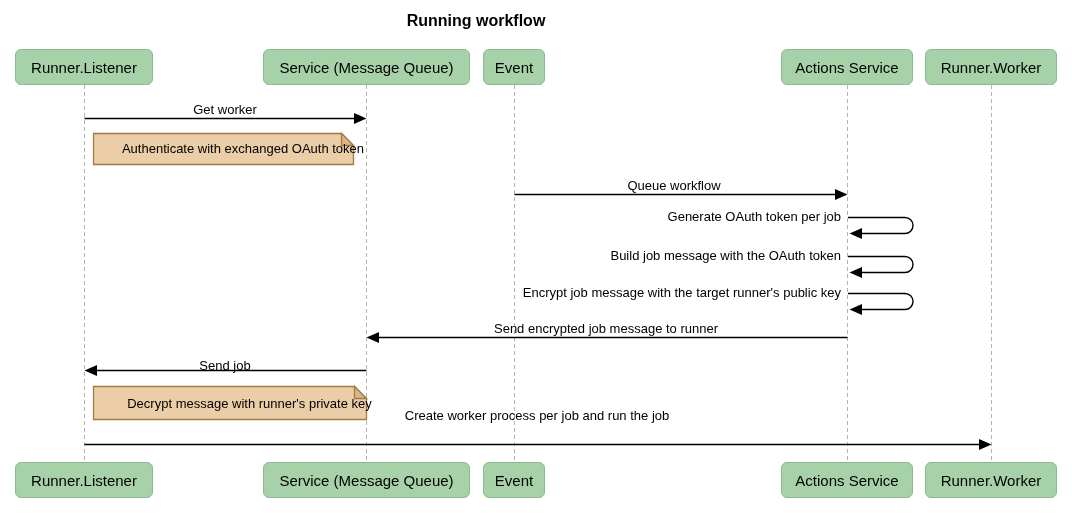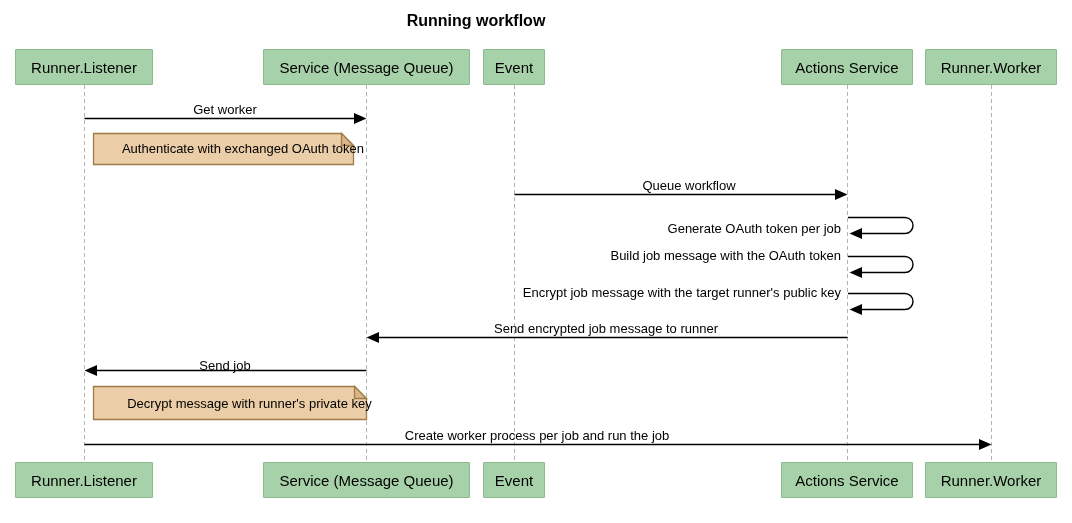--- a/index.html
+++ b/index.html
@@ -28,21 +28,21 @@
   svg.layer {
     position: absolute;
     left: 0;
     top: 0;
   }
   .actor {
     position: absolute;
     height: 36px;
     background: #a7d2a9;
     border: 1px solid #8cb98e;
-    border-radius: 1px;
+    border-radius: 6px;
     box-sizing: border-box;
     display: flex;
     align-items: center;
     justify-content: center;
     font-size: 15px;
     color: #000000;
     white-space: nowrap;
   }
   .actor.top { top: 49px; }
   .actor.bottom { top: 462px; }
@@ -151,24 +151,24 @@
       <span>Event</span>
     </div>
   <div class="actor bottom" style="left:781px; width:132px;">
       <span>Actions Service</span>
     </div>
   <div class="actor bottom" style="left:925px; width:132px;">
       <span>Runner.Worker</span>
     </div>
 
   <div class="msg-label" style="left:225px; top:102px;">Get worker</div>
-  <div class="msg-label" style="left:689px; top:178px;">Queue workflow</div>
-  <div class="self-label" style="top:209px;margin-top:12px;">Generate OAuth token per job</div>
+  <div class="msg-label" style="left:674px; top:178px;">Queue workflow</div>
+  <div class="self-label" style="top:209px;">Generate OAuth token per job</div>
   <div class="self-label" style="top:248px;">Build job message with the OAuth token</div>
   <div class="self-label" style="top:285px;margin-left:18px;">Encrypt job message with the target runner's public key</div>
   <div class="msg-label" style="left:606px; top:321px;">Send encrypted job message to runner</div>
   <div class="msg-label" style="left:225px; top:358px;">Send job</div>
-  <div class="msg-label" style="left:537px; top:428px;">Create worker process per job and run the job</div>
+  <div class="msg-label" style="left:537px; top:408px;">Create worker process per job and run the job</div>
 
   <div class="note-text" style="left:93px; top:133px; width:260px; height:31px;">Authenticate with exchanged OAuth token</div>
   <div class="note-text" style="left:93px; top:386px; width:273px; height:34px;">Decrypt message with runner's private key</div>
 
 </div>
 
 </body></html>

